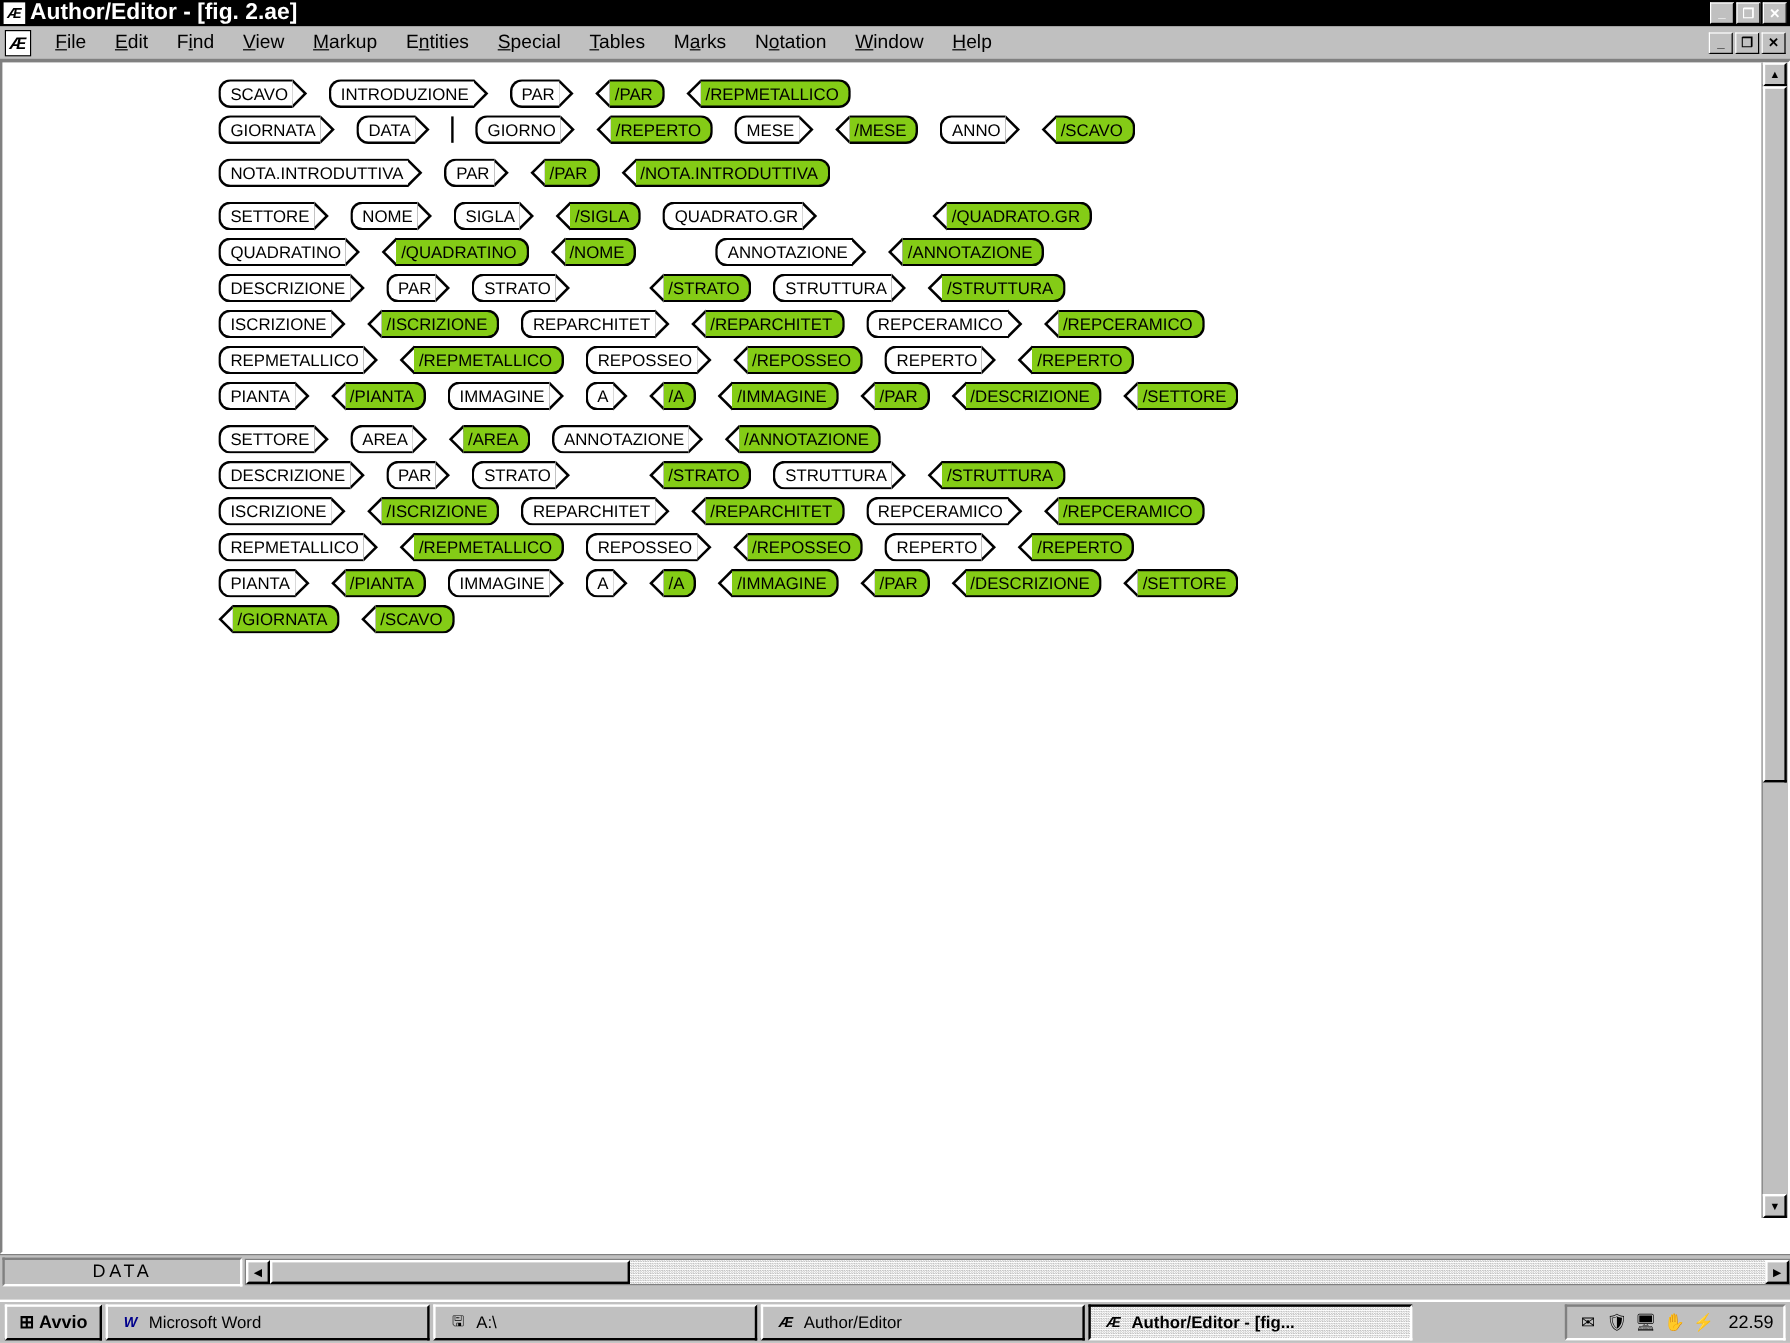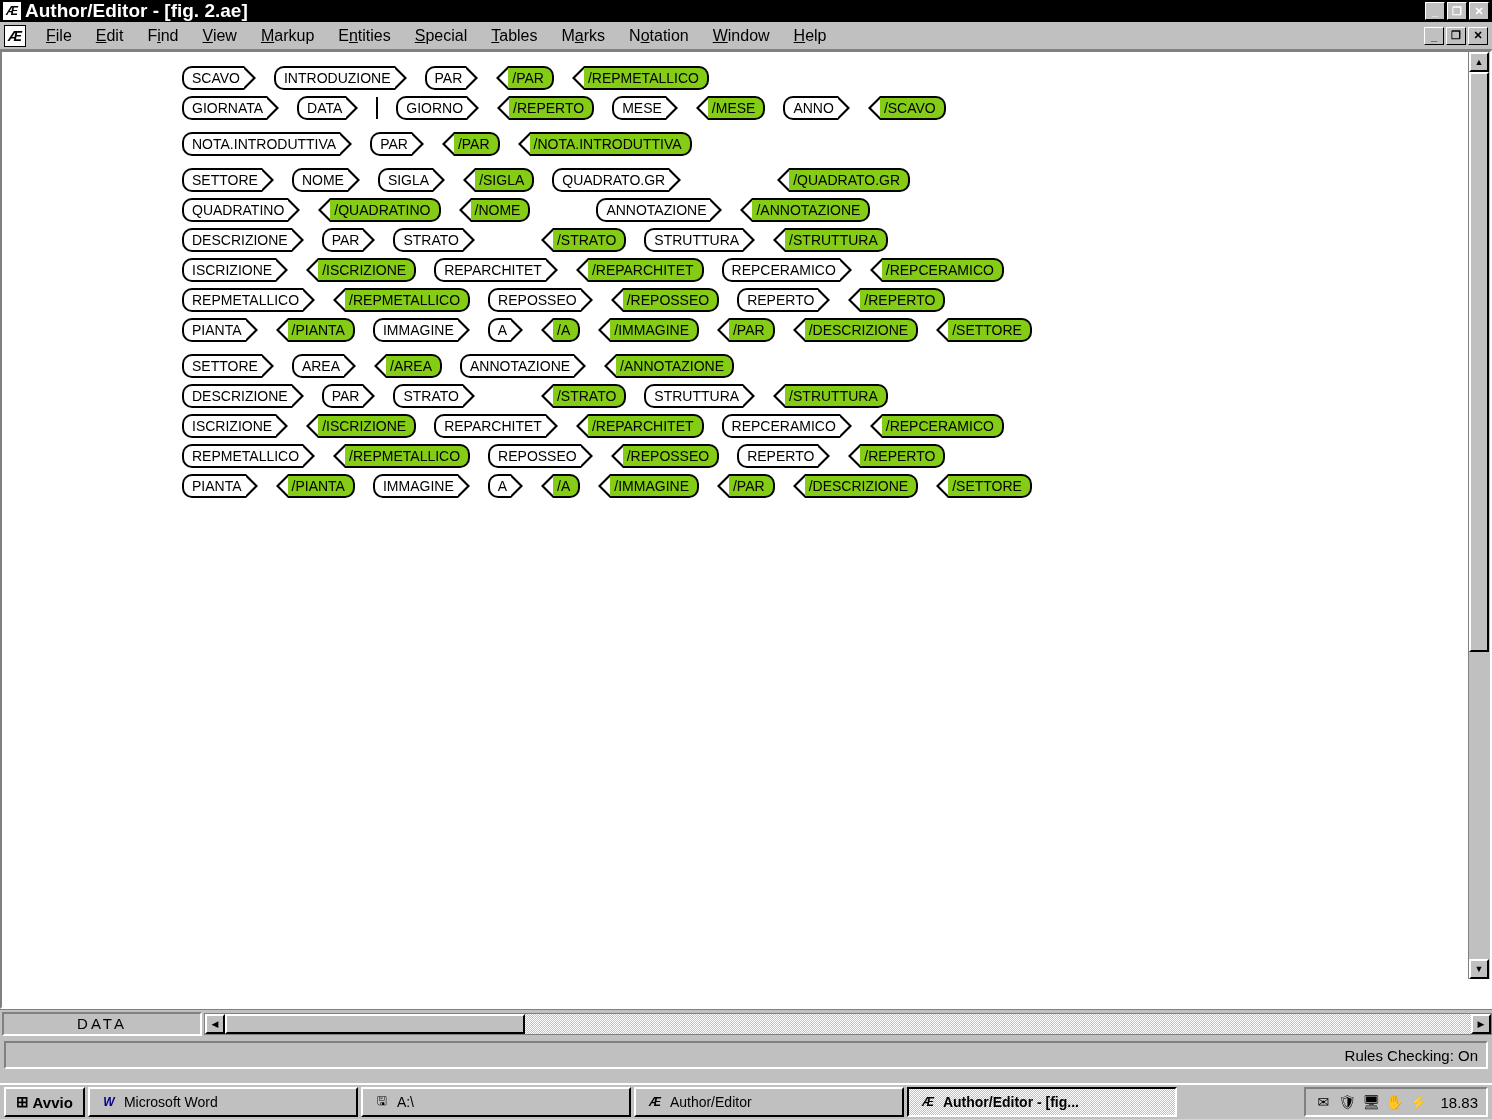--- a/index.html
+++ b/index.html
@@ -555,42 +555,43 @@
         <span class="tag tag-open">PIANTA</span>
         <span class="tag tag-close">/PIANTA</span>
         <span class="tag tag-open">IMMAGINE</span>
         <span class="tag tag-open">A</span>
         <span class="tag tag-close">/A</span>
         <span class="tag tag-close">/IMMAGINE</span>
         <span class="tag tag-close">/PAR</span>
         <span class="tag tag-close">/DESCRIZIONE</span>
         <span class="tag tag-close">/SETTORE</span>
       </div>
+      <div class="tag-row">
+        <span class="tag tag-close">/GIORNATA</span>
+        <span class="tag tag-close">/SCAVO</span>
+      </div>
     </div>
 
     <div class="vscroll">
       <div class="vscroll-btn vscroll-up">▲</div>
       <div class="vscroll-thumb"></div>
       <div class="vscroll-btn vscroll-down">▼</div>
     </div>
   </div>
 
   <div class="bottom-bar">
     <div class="element-path">DATA</div>
     <div class="hscroll">
       <div class="hscroll-btn">◀</div>
       <div class="hscroll-thumb"></div>
       <div style="flex:1"></div>
       <div class="hscroll-btn">▶</div>
     </div>
   </div>
 
-  <div class="statusbar">
-    <div class="status-right">Rules Checking: On</div>
-  </div>
 </div>
 
 <div class="taskbar">
   <div class="start-btn">
     <span>⊞</span>
     <span>Avvio</span>
   </div>
   <div class="task-btn task-wide">
     <span class="icon" style="color:#00008b;font-weight:bold;font-style:italic">W</span>
     <span>Microsoft Word</span>
@@ -606,15 +607,15 @@
   <div class="task-btn task-wide active">
     <span class="icon" style="font-weight:bold;font-style:italic">Æ</span>
     <span>Author/Editor - [fig...</span>
   </div>
   <div class="tray">
     <span class="tray-icon">✉</span>
     <span class="tray-icon">🛡</span>
     <span class="tray-icon">🖥</span>
     <span class="tray-icon">✋</span>
     <span class="tray-icon">⚡</span>
-    <span class="clock">18.83</span>
+    <span class="clock">22.59</span>
   </div>
 </div>
 
 </body></html>

